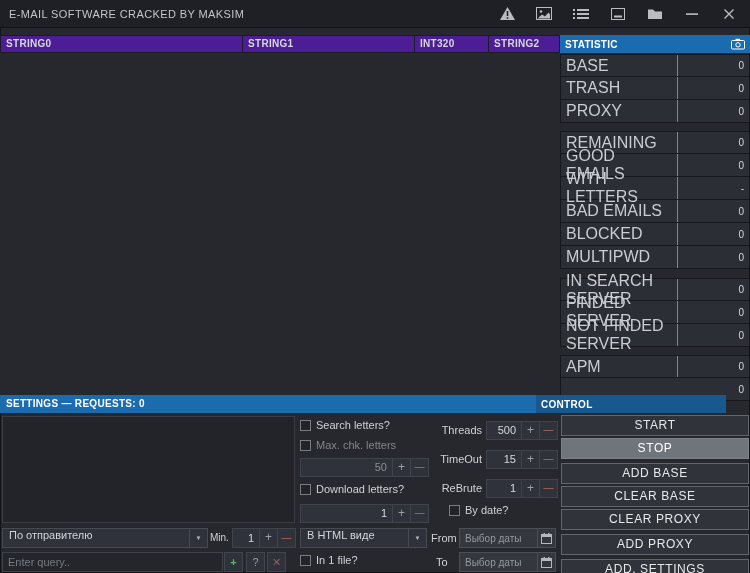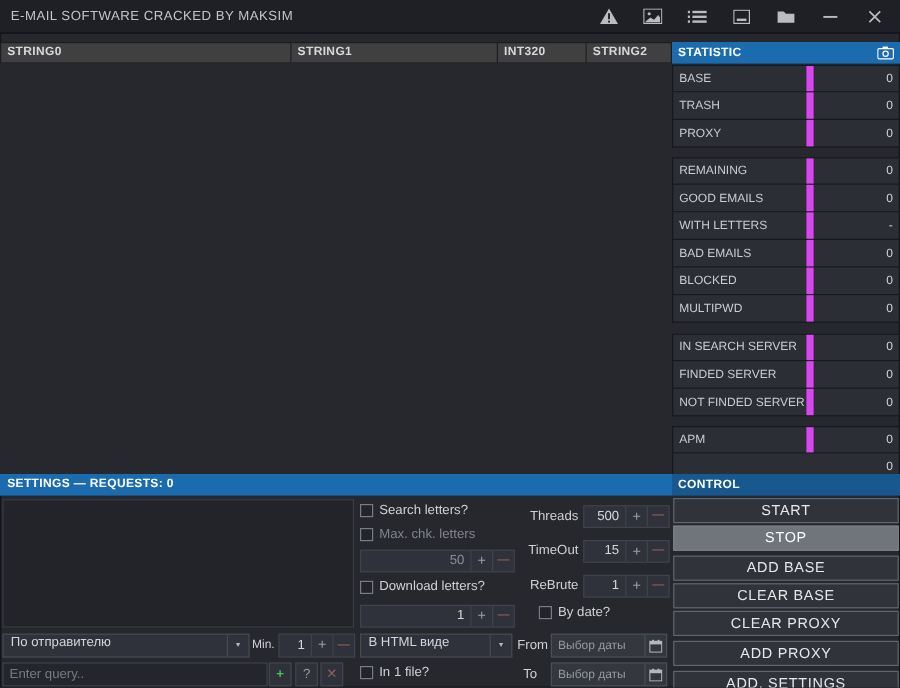--- a/index.html
+++ b/index.html
@@ -13,44 +13,44 @@
 
   
   .titlebar{position:absolute;top:0;left:0;right:0;height:27px;background:#1e2026;
     border-bottom:1px solid #101216;display:flex;align-items:center;}
   .title{padding-left:9px;font-size:11px;letter-spacing:.4px;color:#c2c5c9;}
   .tb-icons{margin-left:auto;display:flex;align-items:center;gap:19px;padding-right:12px;}
   .tbi{display:flex;align-items:center;justify-content:center;width:18px;height:18px;cursor:pointer;color:#b9bcc1;}
 
   
   .grid-header{position:absolute;top:35px;left:0;height:18px;display:flex;}
-  .gh-cell{background:#404040;border:1px solid #1b1d22;border-left:none;box-sizing:border-box;
+  .gh-cell{background:#4c1d95;border:1px solid #1b1d22;border-left:none;box-sizing:border-box;
     font-size:10px;line-height:16px;padding-left:5px;color:#d6d8db;font-weight:bold;letter-spacing:.3px;}
   .gh-0{width:243px;border-left:1px solid #1b1d22;}
   .gh-1{width:172px;}
   .gh-2{width:74px;}
   .gh-3{width:71px;}
   .grid-body{position:absolute;top:53px;left:0;width:560px;height:342px;background:#26282e;}
 
   
   .stats-panel{position:absolute;left:560px;top:35px;width:190px;}
   .panel-header{height:18px;background:#1b6cae;color:#fff;font-size:10px;font-weight:bold;
     display:flex;align-items:center;padding:0 5px;box-sizing:border-box;letter-spacing:.3px;}
   .panel-header .ph-title{flex:1;}
   .stat-row{display:flex;height:23px;box-sizing:border-box;background:#2b2e35;border:1px solid #16181d;}
   .stat-row + .stat-row{border-top:none;}
-  .stat-label{width:117px;border-right:6px solid #d946ef;display:flex;align-items:center;
-    padding-left:5px;font-size:10px;color:#c9ccd0;box-sizing:border-box;}
+  .stat-label{width:117px;border-right:1px solid #d946ef;display:flex;align-items:center;
+    padding-left:5px;font-size:16px;color:#c9ccd0;box-sizing:border-box;}
   .stat-value{flex:1;display:flex;align-items:center;justify-content:flex-end;
     padding-right:5px;font-size:10px;color:#d6d8db;}
 
   
   .settings-header{position:absolute;left:0;top:395px;width:560px;height:18px;background:#1b6cae;
     color:#fff;font-size:10px;font-weight:bold;line-height:18px;padding-left:6px;box-sizing:border-box;letter-spacing:.3px;}
-  .control-header{position:absolute;left:560px;top:395px;width:190px;}
+  .control-header{position:absolute;left:536px;top:395px;width:190px;}
 
   
   .controls{position:absolute;left:560px;top:413px;width:190px;}
   .ctl-btn{margin:2px 1px 0;height:21px;line-height:19px;box-sizing:border-box;border:1px solid #61656d;
     background:#30333a;color:#e6e8ea;text-align:center;font-size:12px;letter-spacing:.6px;cursor:pointer;}
   .ctl-btn.gap{margin-top:4px;}
   .ctl-btn.active{background:#70747b;border-color:#7d8188;color:#ffffff;}
 
   
   .settings{position:absolute;left:0;top:413px;width:560px;height:160px;}

